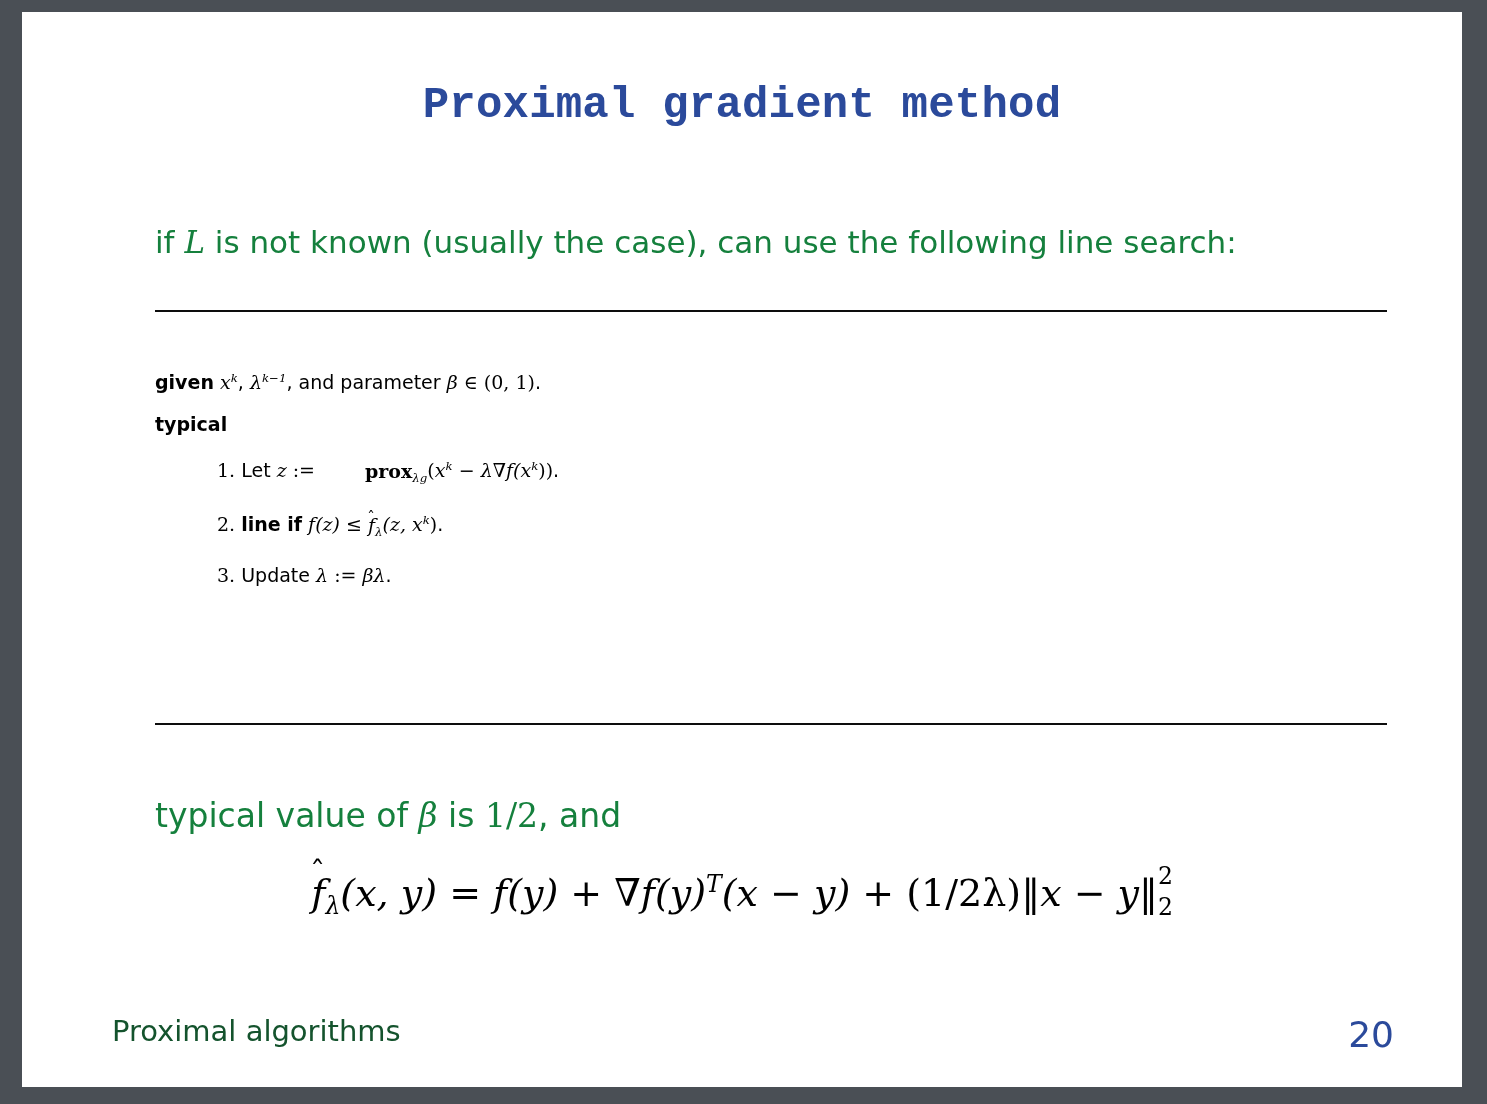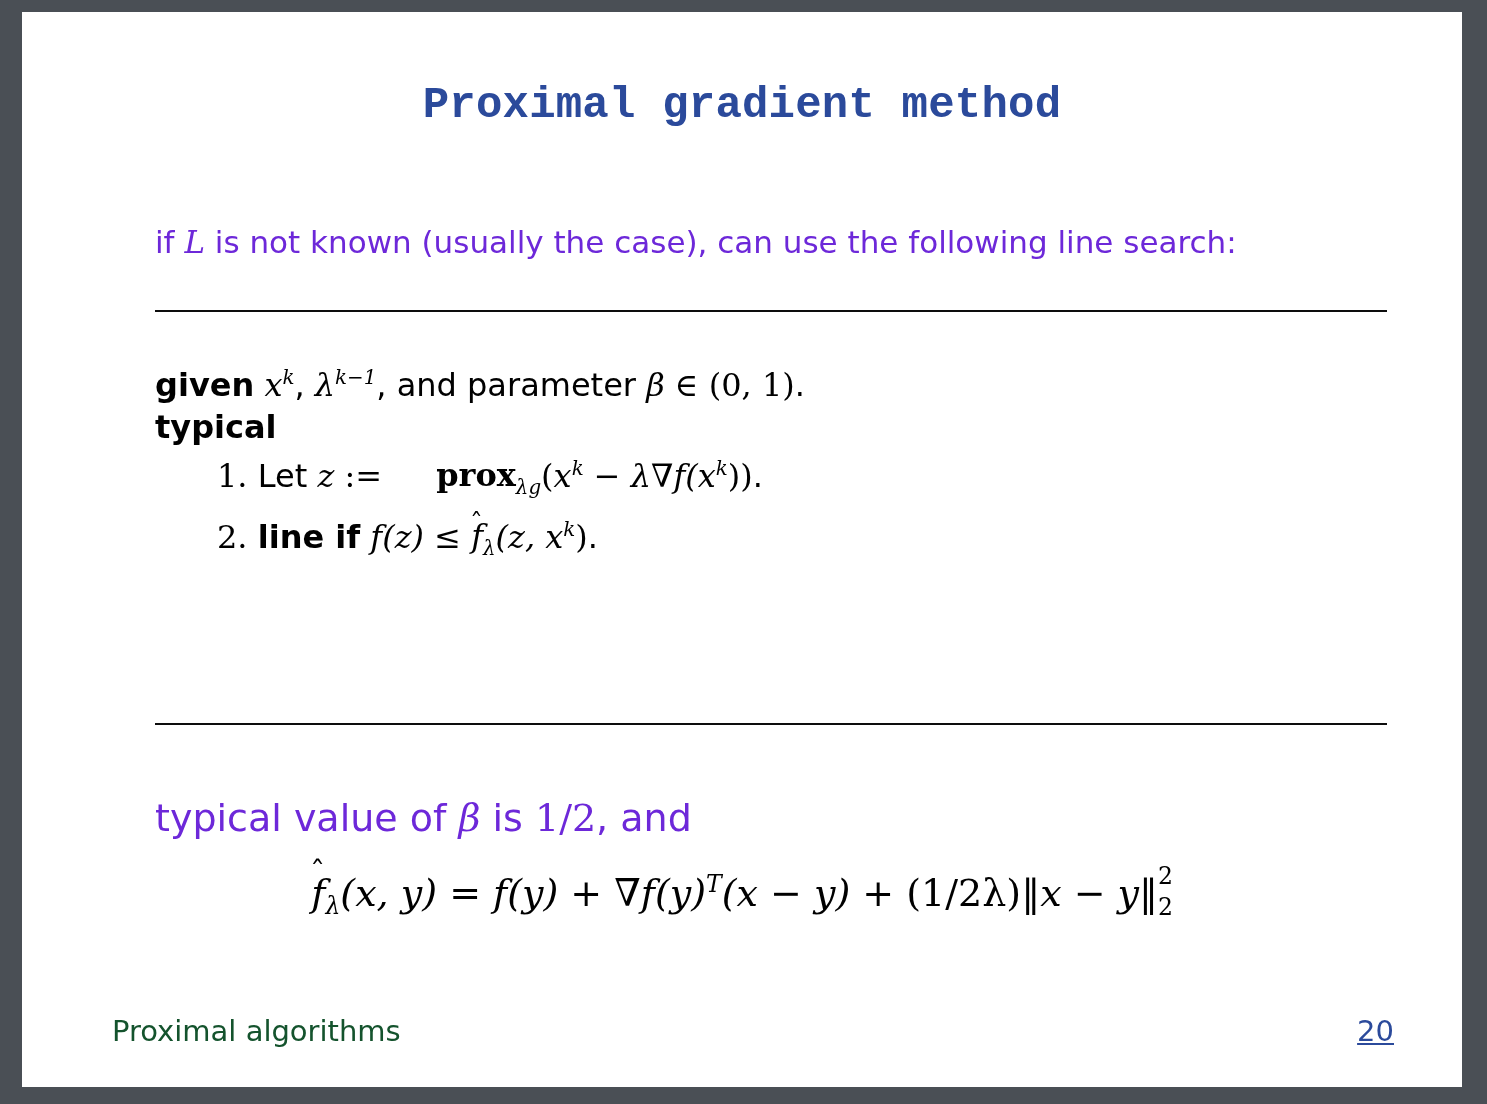--- a/index.html
+++ b/index.html
@@ -33,21 +33,21 @@
     color: #2b4a9b;
     font-family: Liberation Mono, monospace;
     font-weight: bold;
     font-size: 44px;
     letter-spacing: 0.2px;
   }
 
   
   .body-line {
     position: absolute;
-    color: #6d28d9;
+    color: #15803d;
     font-family: "DejaVu Sans", sans-serif;
     font-size: 30px;
     white-space: nowrap;
   }
 
   
   .m {
     font-family: "DejaVu Serif", serif;
     font-style: italic;
   }
@@ -98,21 +98,21 @@
   .rule-top { top: 298px; }
   .rule-bottom { top: 711px; }
 
   
   .algo {
     position: absolute;
     left: 133px;
     top: 345px;
     color: #000;
     font-family: "DejaVu Sans", sans-serif;
-    font-size: 32px;
+    font-size: 19px;
     line-height: 42px;
   }
   .algo .kw {
     font-family: "DejaVu Sans", sans-serif;
     font-weight: bold;
   }
   .algo-row { white-space: nowrap; }
   .algo-steps {
     margin-left: 62px;
   }
@@ -162,33 +162,32 @@
     color: #14532d;
     font-family: "DejaVu Sans", sans-serif;
     font-size: 29px;
   }
   .footer-right {
     position: absolute;
     right: 68px;
     top: 1002px;
     color: #2b4a9b;
     font-family: "DejaVu Sans", sans-serif;
-    font-size: 29px;
-    text-decoration: underline;
+    font-size: 36px;
   }
 
   .intro-line {
     left: 133px;
     top: 212px;
     font-size: 31px;
   }
   .typical-line {
     left: 133px;
     top: 784px;
-    font-size: 38px;
+    font-size: 33px;
   }
 </style>
 </head>
 <body>
 
 <div class="slide-frame">
 
   <div class="slide-title">Proximal gradient method</div>
 
   <div class="body-line intro-line">
@@ -215,20 +214,24 @@
         <span class="mr">1.</span>
         <span>Let </span><span class="m">z</span><span class="mr"> := </span><span class="mb">prox</span><sub class="sm">λg</sub><span class="mr">(</span><span class="m">x</span><sup class="sm">k</sup><span class="mr"> − </span><span class="gk">λ</span><span class="mr">∇</span><span class="m">f</span><span class="m">(x</span><sup class="sm">k</sup><span class="mr">))</span><span>.</span>
       </div>
 
       <div class="algo-row">
         <span class="mr">2.</span>
         <span class="kw">line if</span>
         <span class="m">f</span><span class="m">(z)</span><span class="mr"> ≤ </span><span class="hatwrap"><span class="hatmark">ˆ</span><span class="m">f</span></span><sub class="sm">λ</sub><span class="m">(z, x</span><sup class="sm">k</sup><span class="mr">)</span><span>.</span>
       </div>
 
+      <div class="algo-row">
+        <span class="mr">3.</span>
+        <span>Update </span><span class="gk">λ</span><span class="mr"> := </span><span class="gk">β</span><span class="gk">λ</span><span>.</span>
+      </div>
 
     </div>
 
 
   </div>
 
   <div class="rule rule-bottom"></div>
 
   <div class="body-line typical-line">
     <span>typical value of </span><span class="gk">β</span><span> is </span><span class="mr">1/2</span><span>, and</span>

